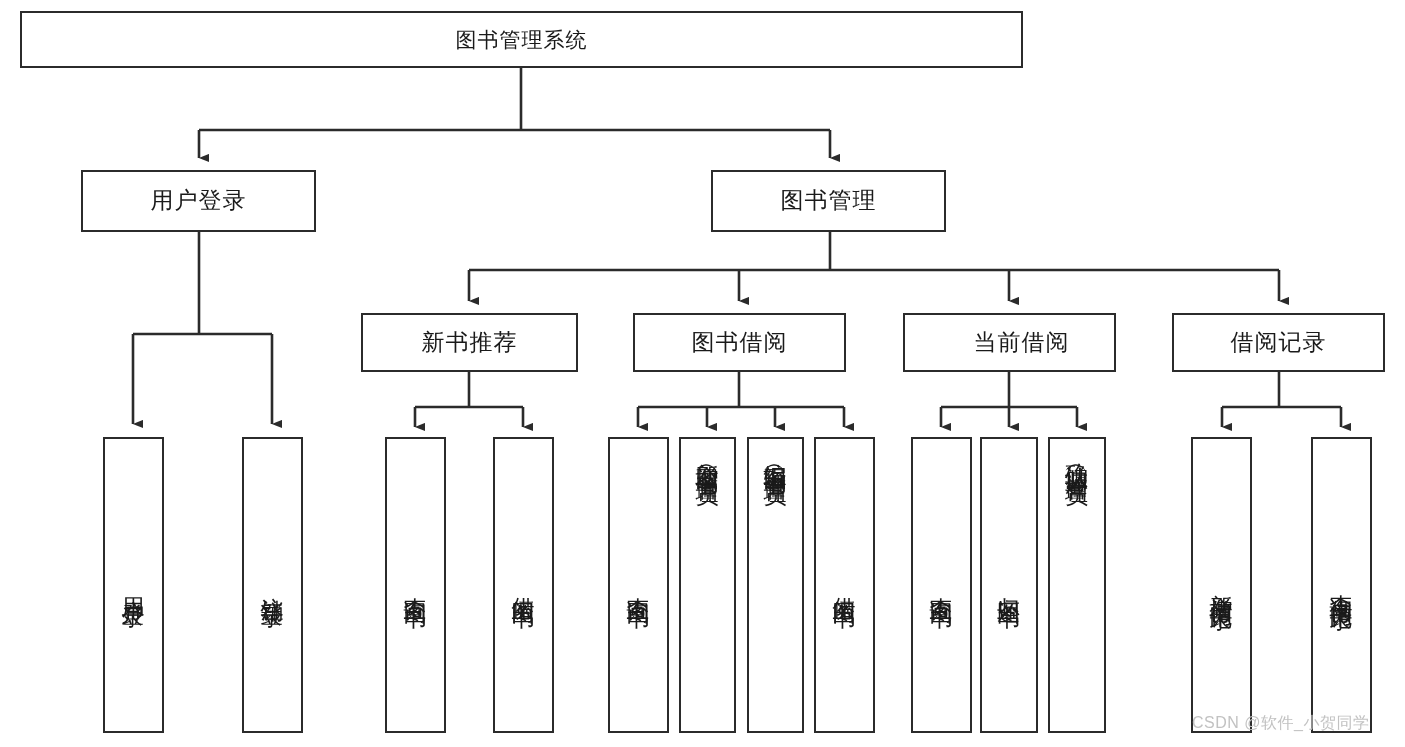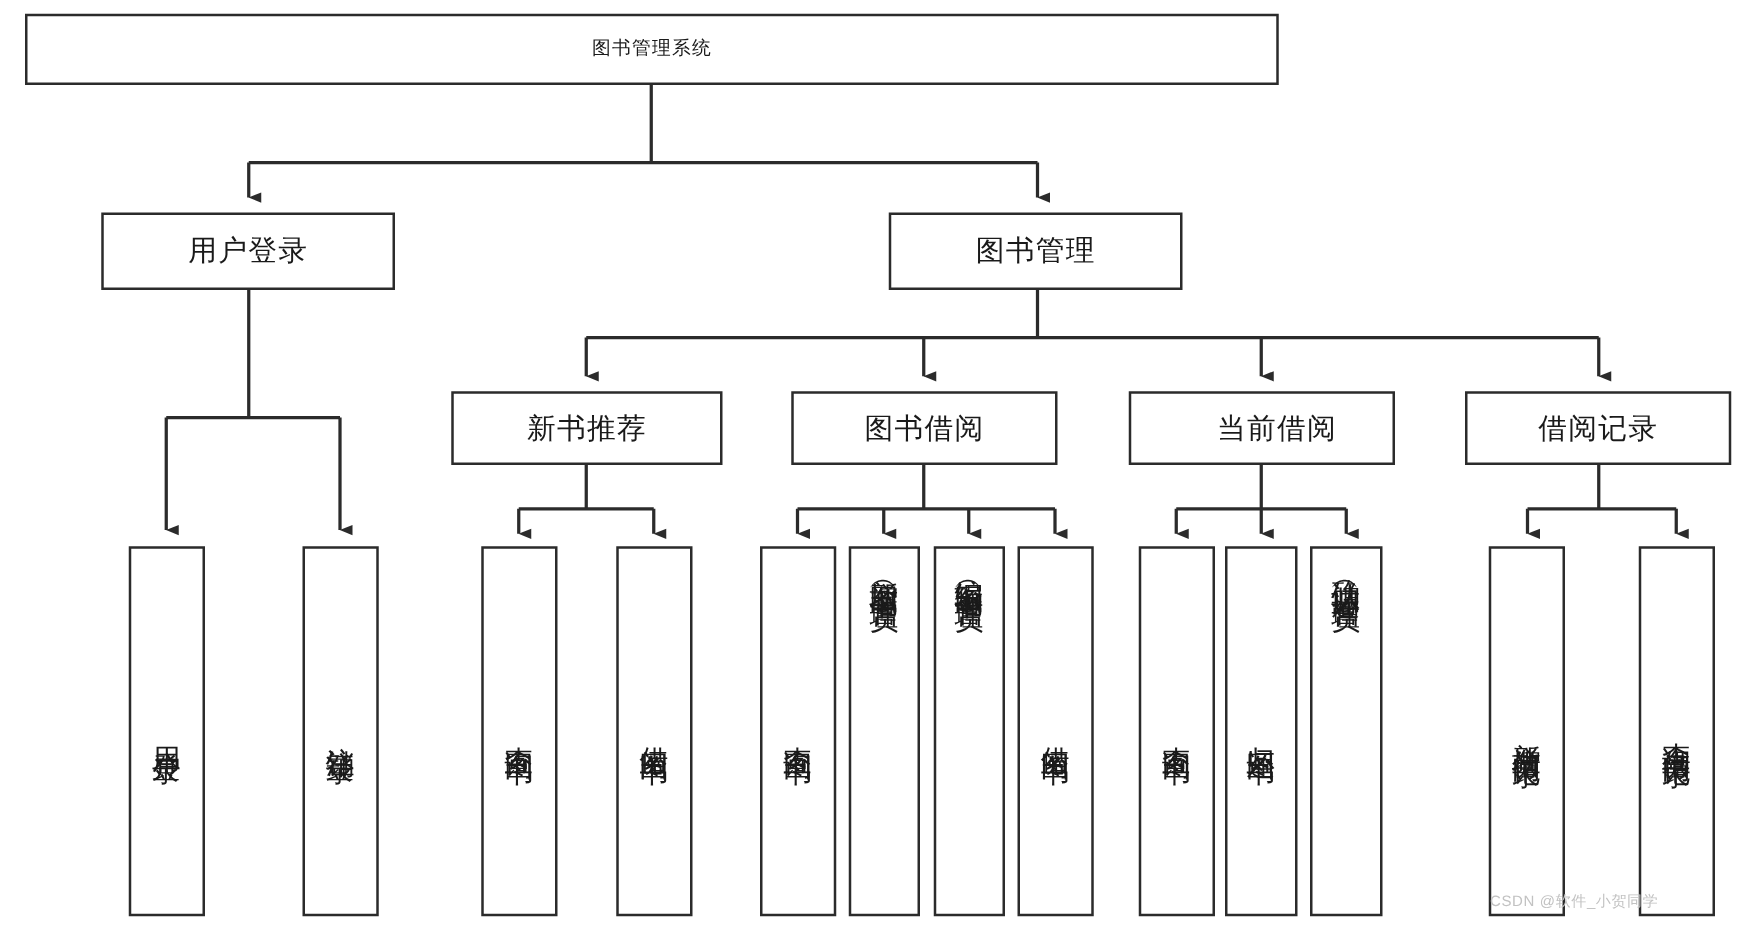--- a/index.html
+++ b/index.html
@@ -34,21 +34,21 @@
     align-items: center;
     justify-content: center;
     color: #1a1a1a;
   }
   .node-h {
     font-size: 23px;
     letter-spacing: 1px;
     line-height: 1.1;
   }
   .node-root .label {
-    font-size: 15px;
+    font-size: 21px;
   }
   
   .node-v {
     align-items: center;
     justify-content: center;
   }
   .node-v .label {
     writing-mode: vertical-rl;
     text-orientation: upright;
     font-size: 23px;
@@ -56,21 +56,21 @@
     letter-spacing: 3px;
     white-space: nowrap;
     text-align: center;
   }
   .node-v.tall .label {
     align-self: flex-start;
     margin-top: 6px;
   }
   .watermark {
     position: absolute;
-    font-size: 12px;
+    font-size: 16px;
     color: #c2c2c2;
     white-space: nowrap;
     letter-spacing: 0.5px;
   }
 </style>
 </head>
 <body>
 
 <div id="canvas">
 

